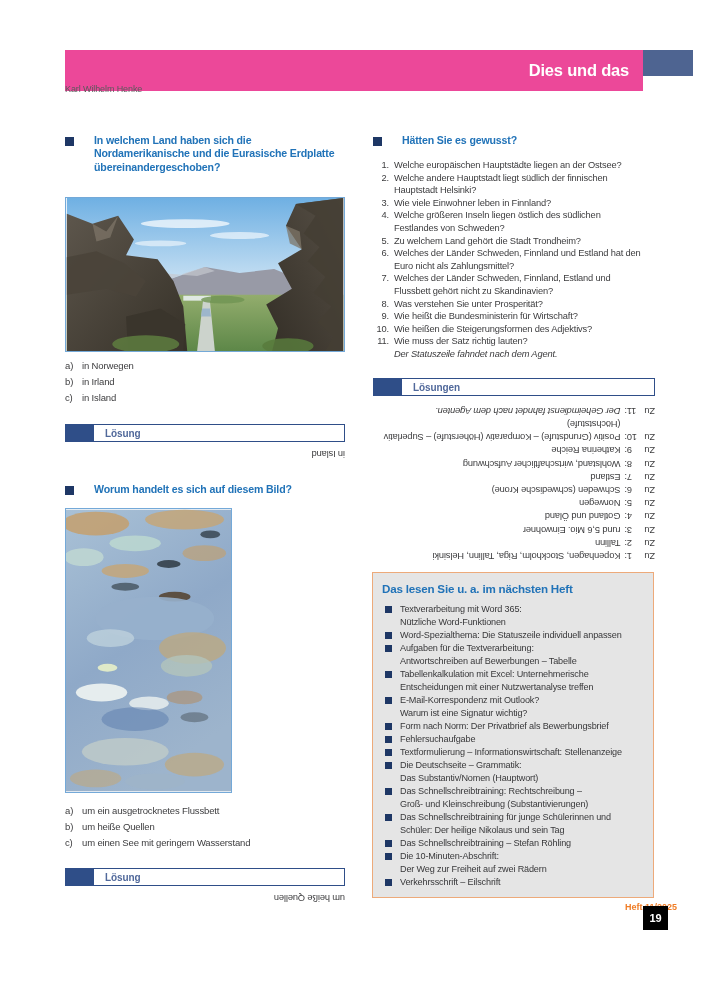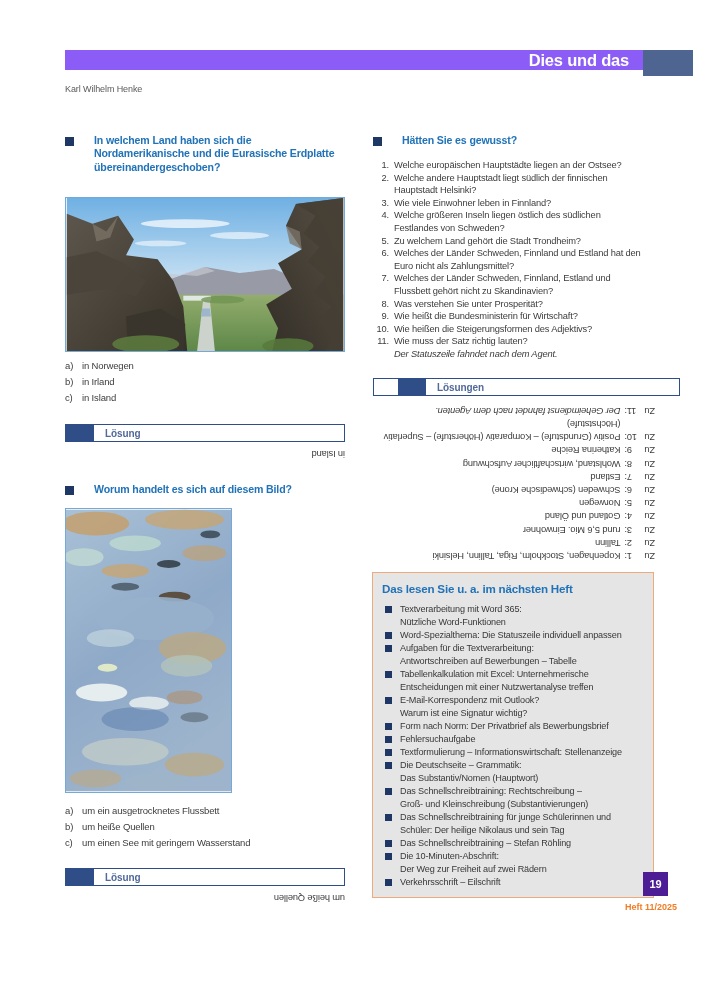--- a/index.html
+++ b/index.html
@@ -2,21 +2,21 @@
 <html><head>
 <meta charset="utf-8">
 <style>
   html,body{margin:0;padding:0;background:#fff;}
   .page{position:relative;width:720px;height:997px;background:#ffffff;overflow:hidden;
         font-family:"Liberation Sans",sans-serif;color:#3c3c3e;}
   .abs{position:absolute;}
   .ml{white-space:pre-line;}
 
   
-  .header-bar{left:65px;top:50px;width:578px;height:20px;background:#8b5cf6;
+  .header-bar{left:65px;top:50px;width:578px;height:41px;background:#ec4899;
               display:flex;align-items:center;justify-content:flex-end;padding-right:14px;box-sizing:border-box;}
   .header-bar .t{color:#fff;font-size:16.5px;font-weight:bold;letter-spacing:-0.2px;}
   .header-accent{left:643px;top:50px;width:50px;height:26px;background:#4e6491;}
   .author{left:65px;top:84px;font-size:9px;color:#5a5a5c;letter-spacing:-0.1px;}
 
   
   .sec-title{display:flex;gap:20px;align-items:flex-start;}
   .sec-sq{width:9px;height:9px;background:#1e3765;flex:0 0 auto;margin-top:2.5px;}
   .sec-text{color:#2173b8;font-weight:bold;font-size:10.6px;line-height:13.4px;letter-spacing:-0.15px;}
 
@@ -56,21 +56,21 @@
   .it{font-style:italic;}
 
   
   .next-box{left:372px;top:572px;width:282px;height:326px;background:#e5e5e5;
             border:1.5px solid #edaa7a;box-sizing:border-box;padding:9px 8px 8px 9px;}
   .next-title{color:#2173b8;font-weight:bold;font-size:11.6px;letter-spacing:-0.2px;margin-bottom:8px;}
   .ni-row{display:flex;gap:8px;font-size:9.1px;line-height:13px;letter-spacing:-0.15px;color:#38383a;}
   .ni-sq{width:7px;height:7px;background:#1e3765;flex:0 0 auto;margin-top:2.5px;margin-left:3px;}
 
   .issue{left:373px;top:902px;width:304px;text-align:right;font-size:9px;font-weight:bold;color:#f07d26;}
-  .page-num-box{left:643px;top:872px;width:25px;height:24px;background:#4c1d95;color:#fff;
+  .page-num-box{left:643px;top:906px;width:25px;height:24px;background:#000000;color:#fff;
                 display:flex;align-items:center;justify-content:center;font-size:11px;font-weight:bold;}
 </style>
 </head>
 <body>
 
 <div class="page">
 
   <div class="abs header-bar">
     <span class="t">Dies und das</span>
   </div>
@@ -256,21 +256,21 @@
     <div class="qrow">
         <span class="qnum">10.</span>
         <span class="qtext ml">Wie heißen die Steigerungsformen des Adjektivs?</span>
       </div>
     <div class="qrow">
       <span class="qnum">11.</span>
       <span class="qtext"><span class="ml">Wie muss der Satz richtig lauten?</span><em class="qexample">Der Statuszeile fahndet nach dem Agent.</em></span>
     </div>
   </div>
 
-  <div class="abs sol-box" style="left:373px;top:378px;width:307px;padding-left:24px;">
+  <div class="abs sol-box" style="left:373px;top:378px;width:282px;">
     <span class="sol-sq"></span>
     <span class="sol-label">Lösungen</span>
   </div>
 
   <div class="abs flip zu-block" style="left:373px;top:404px;width:282px;">
     <div class="zu-row">
         <span class="zu-word">Zu</span>
         <span class="zu-num">1:</span>
         <span class="zu-text ml">Kopenhagen, Stockholm, Riga, Tallinn, Helsinki</span>
       </div>

